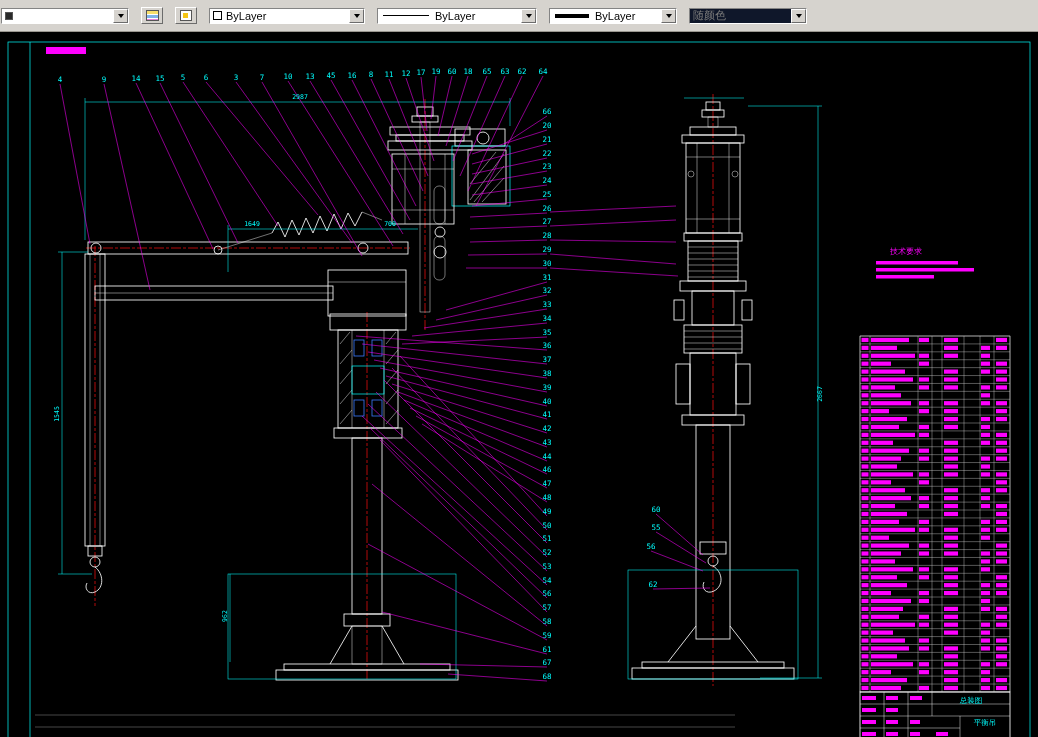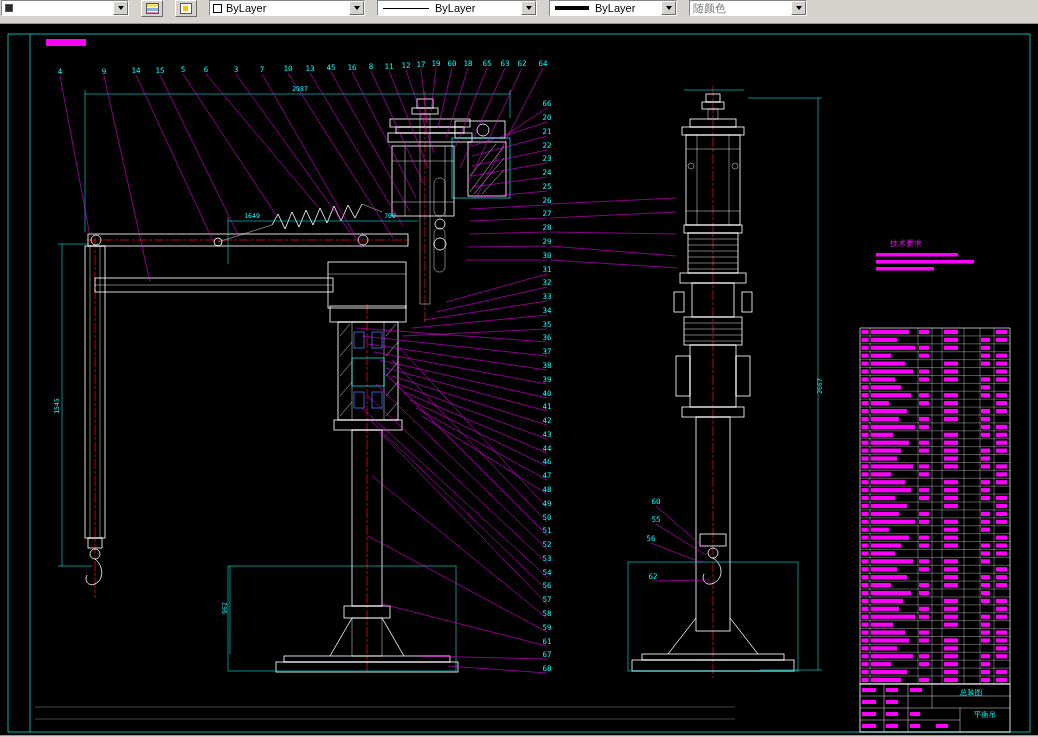--- a/index.html
+++ b/index.html
@@ -1,34 +1,34 @@
 <!DOCTYPE html>
 <html><head>
 <meta charset="utf-8">
 <style>
   *{box-sizing:border-box;margin:0;padding:0}
   html,body{width:1038px;height:737px;background:#000;overflow:hidden;
     font-family:"Liberation Sans",sans-serif}
   
-  .toolbar{height:24px;background:#d6d3ce;display:flex;align-items:flex-start;
+  .toolbar{height:32px;background:#d6d3ce;display:flex;align-items:center;
     border-bottom:1px solid #9a968f;padding-left:1px;gap:12px}
   .combo{height:16px;background:#fff;border:1px solid;
     border-color:#848484 #ffffff #ffffff #848484;display:flex;align-items:center;
     font-size:11px;color:#000;padding-left:3px;overflow:hidden;white-space:nowrap}
   .combo-text{flex:1 1 auto;overflow:hidden}
   .combo-arrow{margin-left:auto;width:15px;height:14px;background:#d6d3ce;
     border:1px solid;border-color:#fff #6c6c6c #6c6c6c #fff;
     display:flex;align-items:center;justify-content:center;flex:0 0 auto}
   .combo-arrow i{width:0;height:0;border-left:3px solid transparent;
     border-right:3px solid transparent;border-top:4px solid #000}
   .layer-combo{width:128px}
   .color-combo{width:156px}
   .lt-combo{width:160px}
   .lw-combo{width:128px}
-  .ps-combo{width:118px;background:#ffffff;color:#7a7a7a}
+  .ps-combo{width:118px;background:#0f172a;color:#7a7a7a}
   .swatch-box{width:9px;height:9px;border:1px solid #000;background:#fff;
     margin-right:4px;flex:0 0 auto}
   .swatch-dark{width:8px;height:8px;border:1px solid #555;background:#2a2a2a;
     margin-right:4px;flex:0 0 auto}
   .lt-sample{width:46px;height:1px;background:#000;margin:0 6px 0 2px;flex:0 0 auto}
   .lw-sample{width:34px;height:4px;background:#000;margin:0 6px 0 2px;flex:0 0 auto}
   .tool-btn{width:22px;height:17px;background:#d6d3ce;border:1px solid;
     border-color:#fff #6c6c6c #6c6c6c #fff;display:flex;align-items:center;
     justify-content:center;padding:0}
   .icon-layers{width:13px;height:11px;border:1px solid #555;

